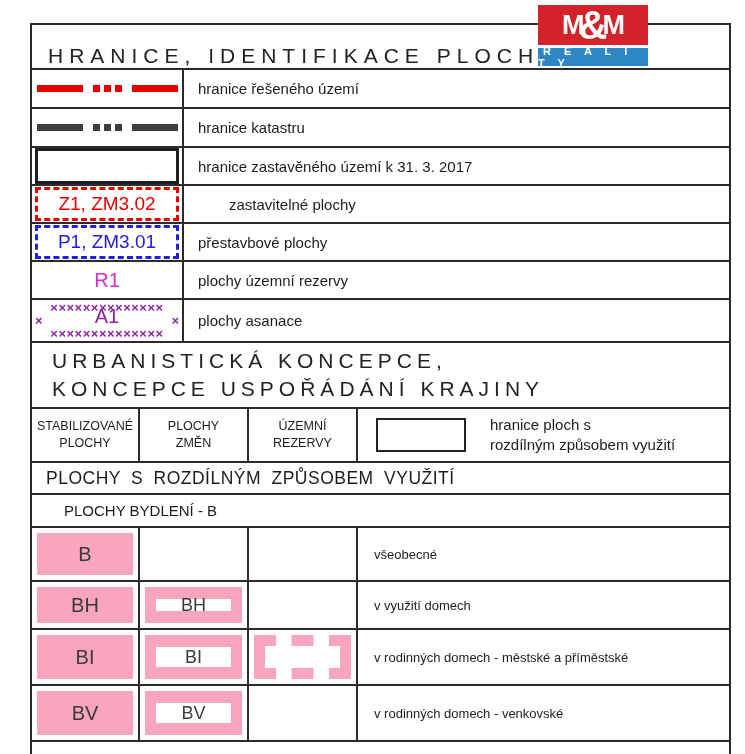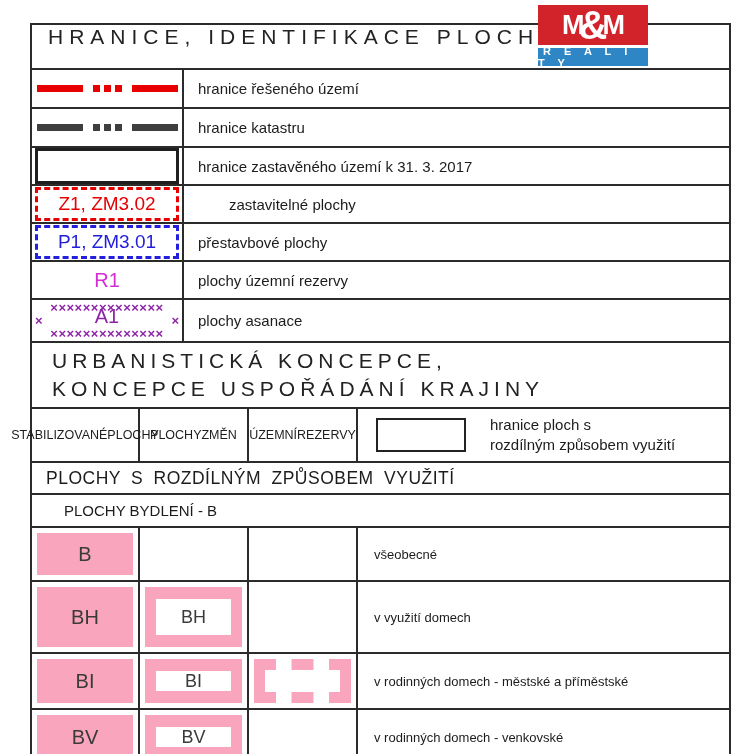--- a/index.html
+++ b/index.html
@@ -8,21 +8,21 @@
   .page{position:relative;width:745px;height:754px;background:#fff;}
 
   .legend-table{position:absolute;left:30px;top:23px;width:701px;height:731px;
       box-sizing:border-box;border:2px solid #2b2b2b;border-bottom:none;
       display:flex;flex-direction:column;background:#fff;}
 
   .row{box-sizing:border-box;border-bottom:2px solid #2b2b2b;display:flex;flex-shrink:0;}
   .row:last-child{border-bottom:none;}
 
   
-  .hdr{height:45px;align-items:flex-start;}
+  .hdr{height:45px;align-items:flex-end;}
   .title{font-size:21px;letter-spacing:6px;padding-left:16px;white-space:nowrap;color:#222;}
 
   
   .logo{position:absolute;left:538px;top:5px;width:110px;z-index:6;}
   .logo-red{height:40px;background:#d2232a;display:flex;align-items:center;justify-content:center;color:#fff;}
   .logo-red .m{font-size:27px;font-weight:900;letter-spacing:-1px;}
   .logo-red .amp{font-size:40px;font-weight:900;margin:0 -5px;position:relative;z-index:2;line-height:36px;}
   .logo-blue{height:18px;margin-top:3px;background:#2f86c4;color:#fff;display:flex;align-items:center;justify-content:center;
       font-size:11px;font-weight:bold;letter-spacing:5px;text-indent:5px;}
 
@@ -52,21 +52,21 @@
   .xmid{display:flex;justify-content:space-between;padding:0 1px;}
   .xcode{position:absolute;left:0;right:0;top:9px;text-align:center;font-size:20px;font-weight:normal;color:#8d24a8;}
 
   
   .sec-hdr{height:66px;flex-direction:column;justify-content:center;padding-left:20px;box-sizing:border-box;}
   .sec-title{font-size:21px;letter-spacing:5px;line-height:28px;white-space:nowrap;color:#222;}
 
   .colhead{height:54px;}
   .col1{width:108px;}.col2{width:109px;}.col3{width:109px;}
   .hcell{flex-shrink:0;box-sizing:border-box;border-right:2px solid #2b2b2b;display:flex;
-      align-items:center;justify-content:center;
+      flex-direction:column;align-items:center;justify-content:center;
       font-size:12.5px;line-height:17px;text-align:center;}
   .note-cell{flex:1;display:flex;align-items:center;}
   .note-rect{width:86px;height:30px;border:2px solid #222;background:#fff;margin-left:18px;flex-shrink:0;}
   .note-text{margin-left:24px;font-size:15px;line-height:20px;}
 
   .subrow{height:32px;align-items:center;padding-left:14px;box-sizing:border-box;
       font-size:17.5px;letter-spacing:0.5px;word-spacing:5px;white-space:nowrap;}
   .grouprow{height:33px;align-items:center;padding-left:32px;box-sizing:border-box;font-size:15px;}
 
   
@@ -192,21 +192,21 @@
 
     <div class="row arearow" style="height:54px;">
       <div class="acell col1">
         <div class="pink-solid">B</div>
       </div>
       <div class="acell col2"></div>
       <div class="acell col3"></div>
       <div class="alabel">všeobecné</div>
     </div>
 
-    <div class="row arearow" style="height:72px;">
+    <div class="row arearow" style="height:48px;">
       <div class="acell col1">
         <div class="pink-solid">BH</div>
       </div>
       <div class="acell col2">
         <div class="pink-frame">
           <div class="inner">BH</div>
         </div>
       </div>
       <div class="acell col3"></div>
       <div class="alabel">v využití domech</div>

